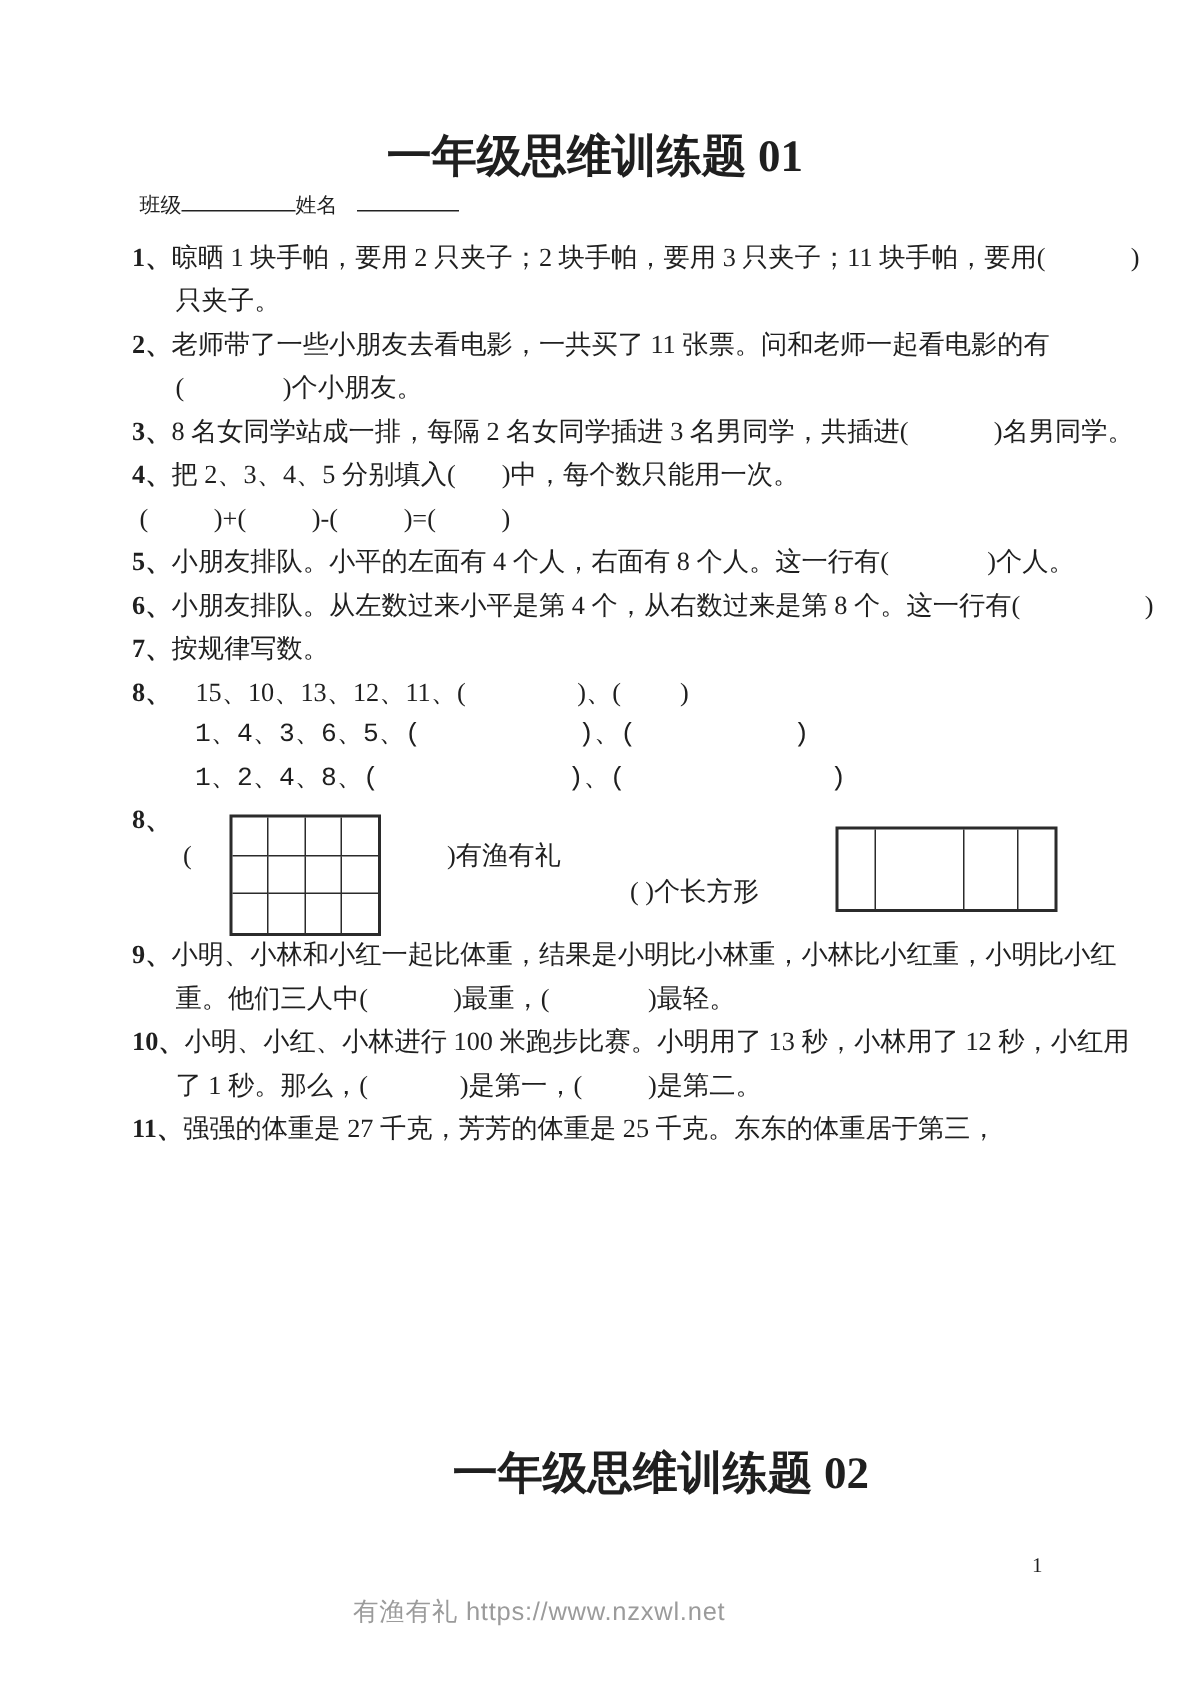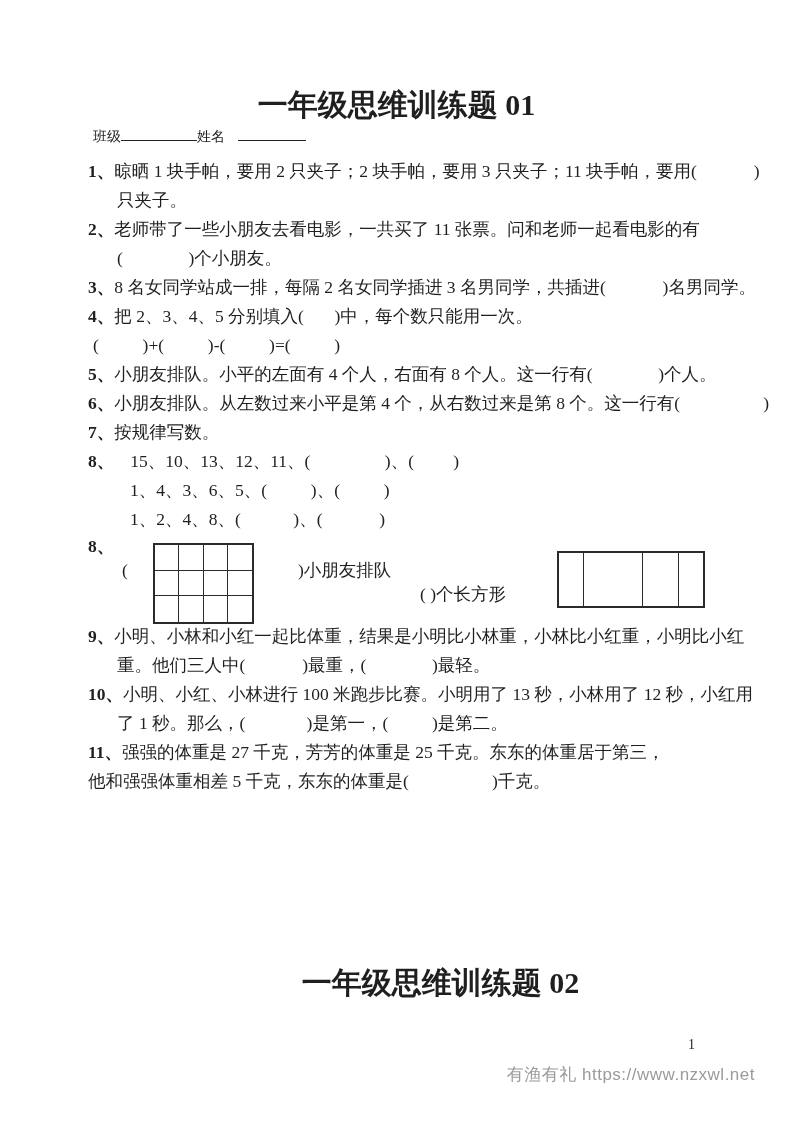--- a/index.html
+++ b/index.html
@@ -32,21 +32,21 @@
   .body-block{
     position:absolute;left:88px;top:157px;width:660px;
     font-size:17.5px;
   }
   .line{
     min-height:29px;line-height:29px;
     white-space:pre;
   }
   .qn{font-weight:700;}
   .ind{padding-left:29px;}
-  .ind2{padding-left:42px;}
+  .ind2{padding-left:42px;font-family:Liberation Mono, monospace;}
   .eq{padding-left:5px;}
   .seq-gap{margin-left:16px;}
   
   .figure-row{
     position:relative;height:88px;width:660px;
   }
   .fig-num{position:absolute;left:0;top:-2px;font-weight:700;line-height:29px;}
   .fig-open-paren{position:absolute;left:34px;top:22px;line-height:29px;}
   .fig-square-label{position:absolute;left:210px;top:22px;line-height:29px;}
   .fig-rect-label{position:absolute;left:332px;top:46px;line-height:29px;}
@@ -67,23 +67,23 @@
   .rs:last-child{border-right:none;}
   .rs1{width:17.6%;}
   .rs2{width:40.5%;}
   .rs3{width:25%;}
   .rs4{width:16.9%;}
   .page-number{
     position:absolute;left:688px;top:1036px;
     font-size:14px;line-height:18px;
   }
   .footer{
-    position:absolute;left:0;top:1063px;width:719px;text-align:right;
+    position:absolute;left:0;top:1063px;width:719px;text-align:center;
     font-family:"Liberation Sans","DejaVu Sans",sans-serif;
-    font-size:17px;color:#9b9b9b;letter-spacing:0.5px;white-space:pre;padding-left:36px;
+    font-size:17px;color:#9b9b9b;letter-spacing:0.5px;white-space:pre;
   }
 </style>
 </head>
 <body>
 
 <div class="page">
 
   <div class="doc-title title-01">一年级思维训练题 01</div>
 
   <div class="meta-line"><span>班级</span><span class="blank blank-long"></span><span>姓名</span><span class="blank blank-short"></span></div>
@@ -121,38 +121,37 @@
           <i class="gc"></i>
           <i class="gc"></i>
           <i class="gc"></i>
           <i class="gc"></i>
           <i class="gc"></i>
           <i class="gc"></i>
           <i class="gc"></i>
           <i class="gc"></i>
           <i class="gc"></i>
       </div>
-      <span class="fig-square-label">)小朋友排队</span>
+      <span class="fig-square-label">)有渔有礼</span>
       <span class="fig-rect-label">(        )个长方形</span>
       <div class="rect-fig">
         <div class="rs rs1"></div>
         <div class="rs rs2"></div>
         <div class="rs rs3"></div>
         <div class="rs rs4"></div>
       </div>
     </div>
 
     <div class="line"><span class="qn">9、</span><span>小明、小林和小红一起比体重，结果是小明比小林重，小林比小红重，小明比小红</span></div>
     <div class="line ind"><span>重。他们三人中(             )最重，(               )最轻。</span></div>
 
     <div class="line"><span class="qn">10、</span><span>小明、小红、小林进行 100 米跑步比赛。小明用了 13 秒，小林用了 12 秒，小红用</span></div>
     <div class="line ind"><span>了 1 秒。那么，(              )是第一，(          )是第二。</span></div>
 
     <div class="line"><span class="qn">11、</span><span>强强的体重是 27 千克，芳芳的体重是 25 千克。东东的体重居于第三，</span></div>
-    <div class="line"><span>他和强强体重相差 5 千克，东东的体重是(                   )千克。</span></div>
 
   </div>
 
   <div class="doc-title title-02">一年级思维训练题 02</div>
 
   <div class="page-number">1</div>
 
   <div class="footer">有渔有礼 https://www.nzxwl.net</div>
 
 </div>

